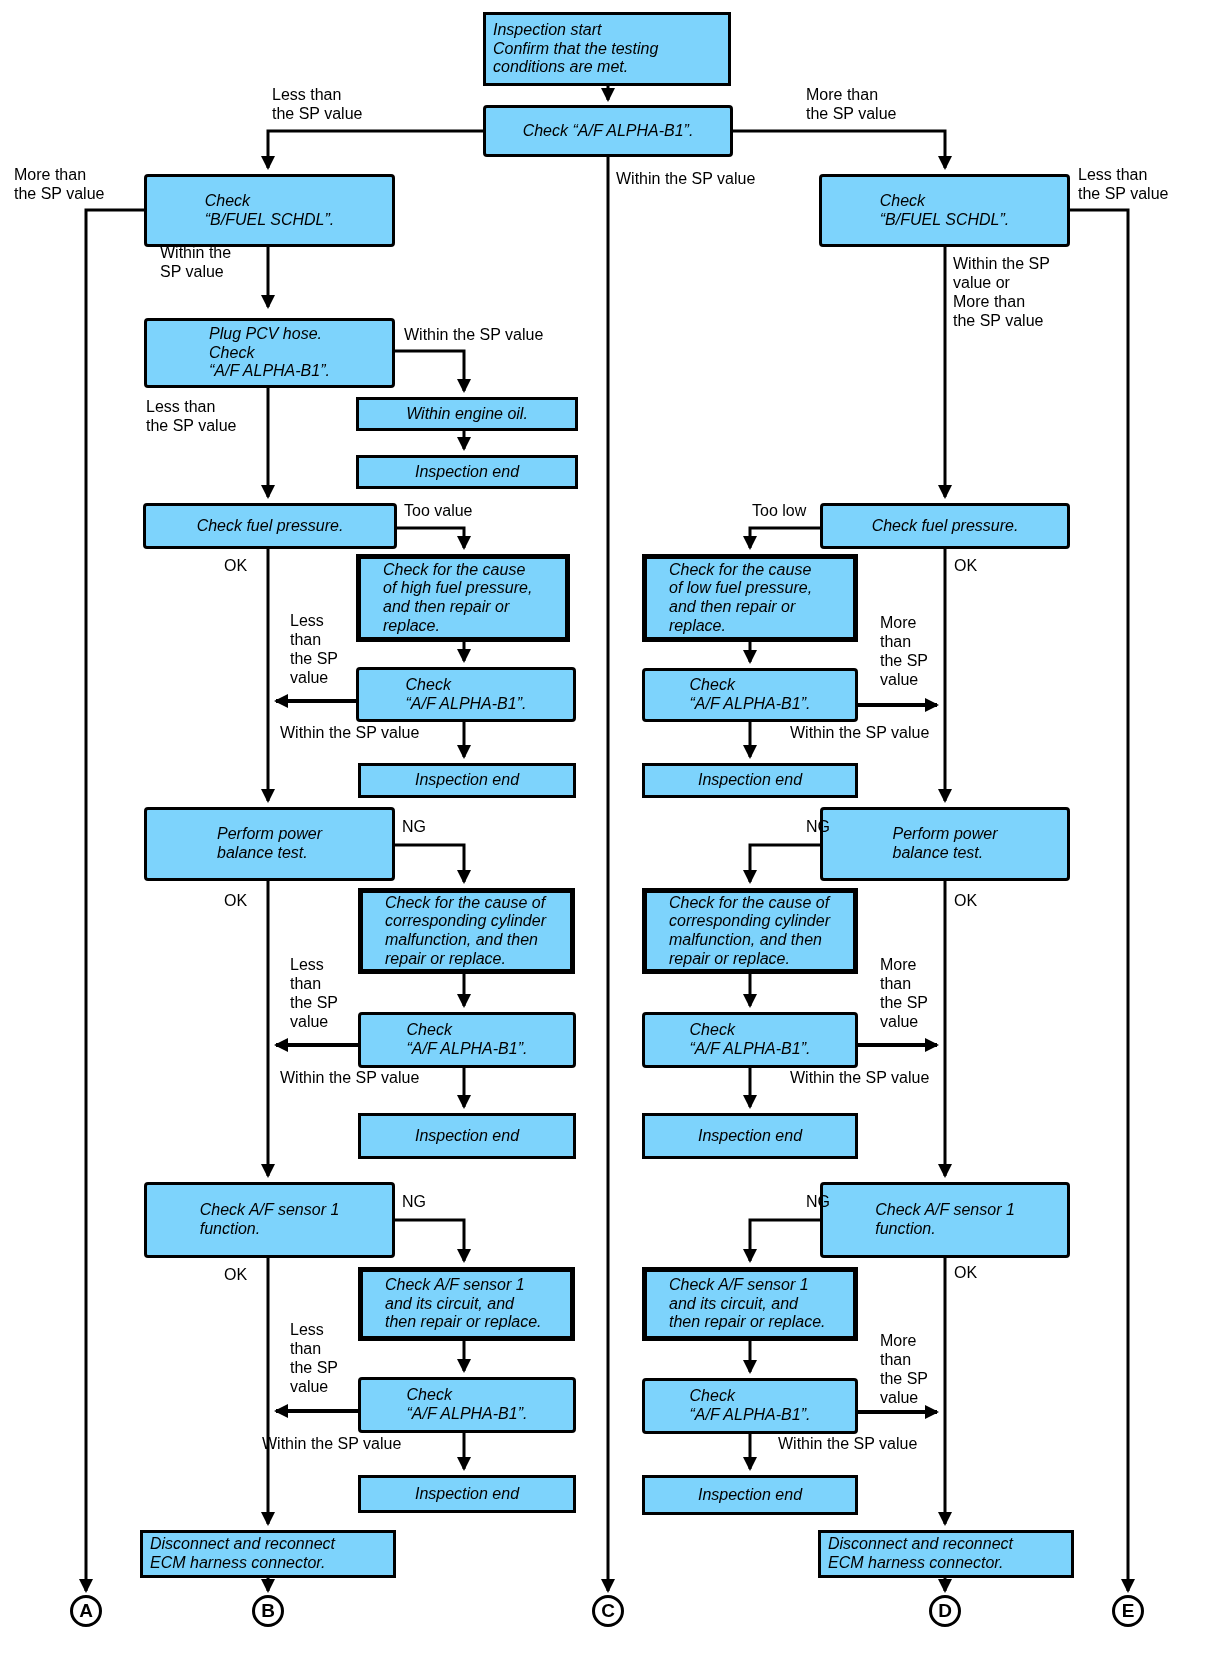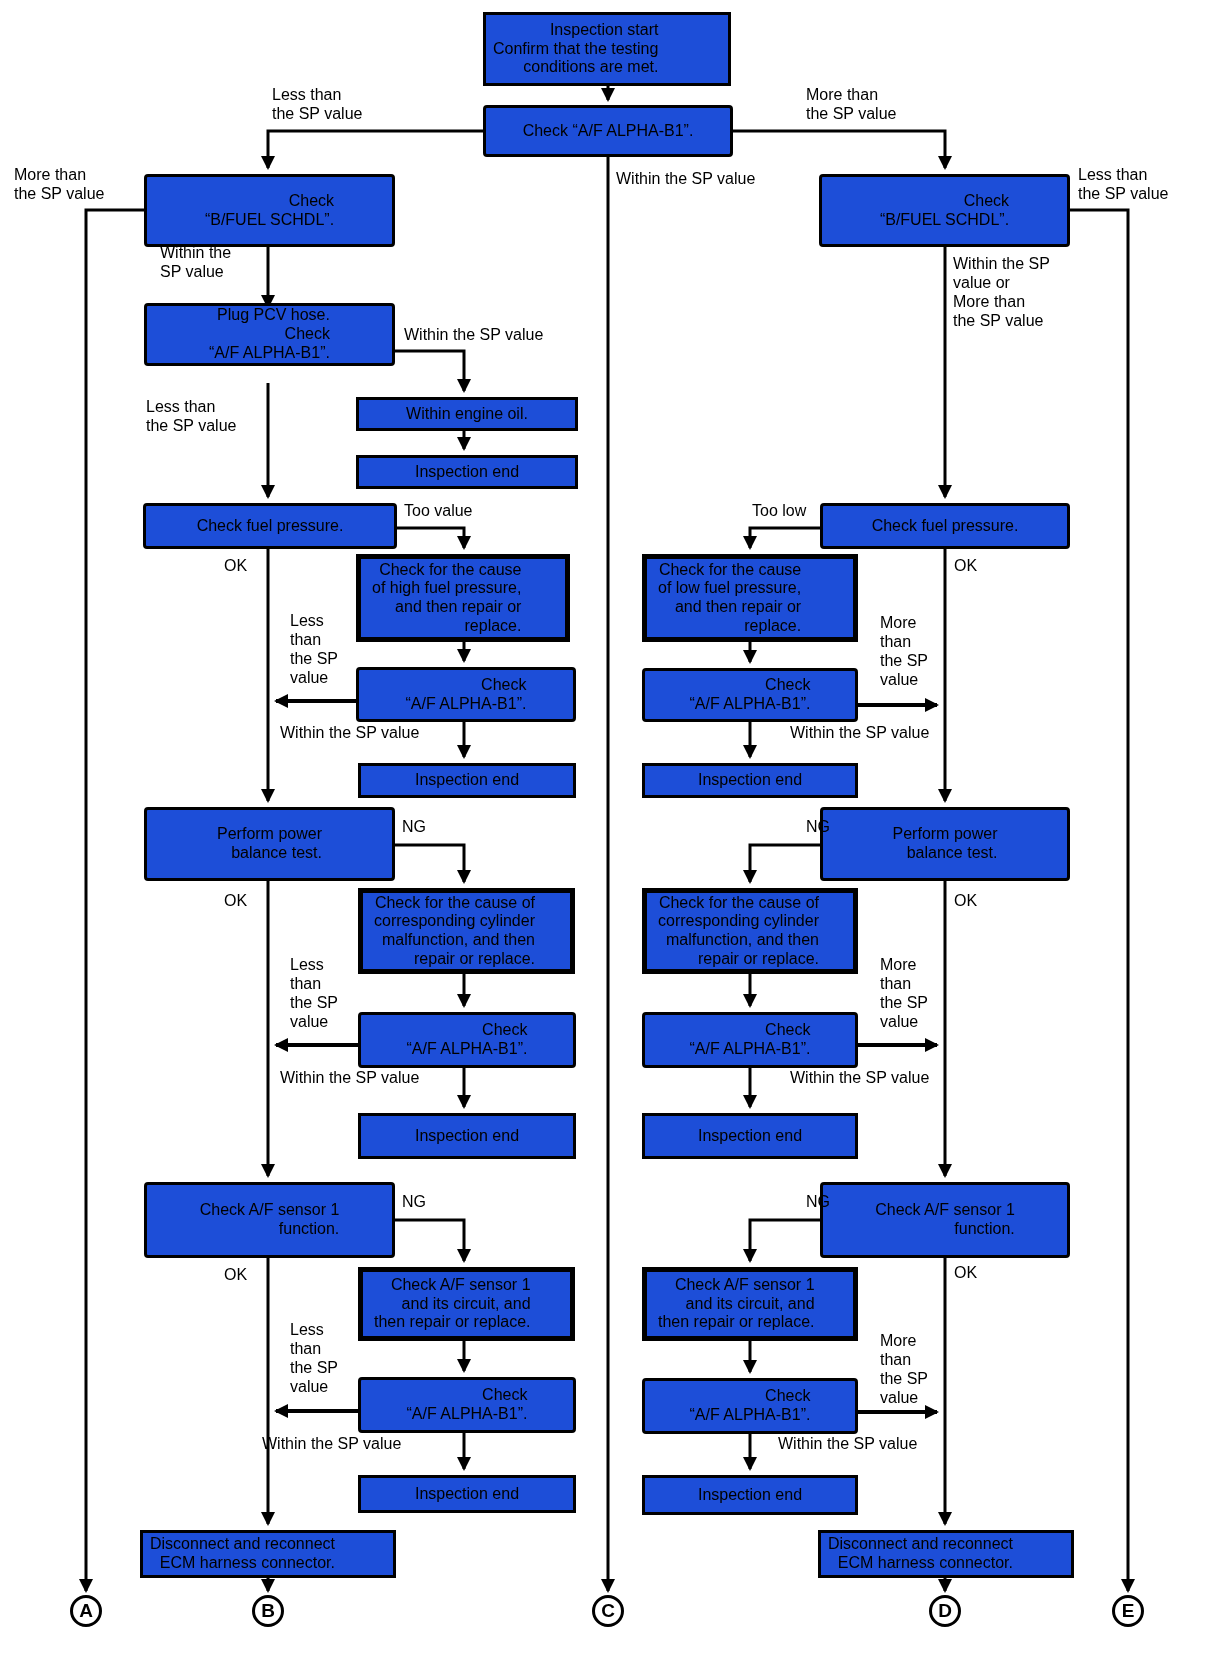--- a/index.html
+++ b/index.html
@@ -1,26 +1,26 @@
 <!DOCTYPE html>
 <html><head>
 <meta charset="utf-8">
 <style>
   html,body{margin:0;padding:0;background:#fff;}
   body{width:1216px;height:1660px;position:relative;font-family:"Liberation Sans",sans-serif;color:#000;}
   #canvas{position:absolute;left:0;top:0;width:1216px;height:1660px;background:#fff;}
   #flow-svg{position:absolute;left:0;top:0;}
   .node{
-    position:absolute;box-sizing:border-box;background:#1d4ed8;
+    position:absolute;box-sizing:border-box;background:#7dd3fc;
     display:flex;align-items:center;justify-content:center;
-    white-space:pre-line;font-size:16px;line-height:1.17;text-align:right;
+    white-space:pre-line;font-size:16px;line-height:1.17;text-align:left;font-style:italic;
   }
   .round{border:3px solid #000;border-radius:4px;}
   .rect{border:3px solid #000;}
-  .thick{border:5px solid #000;justify-content:flex-start;padding:2px 11px;}
+  .thick{border:5px solid #000;justify-content:flex-start;padding:2px 22px;}
   .la{justify-content:flex-start;padding-left:7px;padding-right:2px;}
   .lbl{
     position:absolute;white-space:pre;font-size:16px;line-height:1.18;text-align:left;
   }
   .term{
     position:absolute;width:32px;height:32px;box-sizing:border-box;
     border:3px solid #000;border-radius:50%;background:#fff;
     display:flex;align-items:center;justify-content:center;
     font-weight:bold;font-size:19px;
   }
@@ -89,21 +89,21 @@
     </g>
   </svg>
 
   <div class="node rect la" style="left:483px;top:12px;width:248px;height:74px">Inspection start
 Confirm that the testing
 conditions are met.</div>
   <div class="node round" style="left:483px;top:105px;width:250px;height:52px">Check “A/F ALPHA-B1”.</div>
 
   <div class="node round" style="left:144px;top:174px;width:251px;height:73px">Check
 “B/FUEL SCHDL”.</div>
-  <div class="node round" style="left:144px;top:303px;width:251px;height:63px">Plug PCV hose.
+  <div class="node round" style="left:144px;top:318px;width:251px;height:70px">Plug PCV hose.
 Check
 “A/F ALPHA-B1”.</div>
   <div class="node rect" style="left:356px;top:397px;width:222px;height:34px">Within engine oil.</div>
   <div class="node rect" style="left:356px;top:455px;width:222px;height:34px">Inspection end</div>
   <div class="node round" style="left:143px;top:503px;width:254px;height:46px">Check fuel pressure.</div>
   <div class="node thick" style="left:356px;top:554px;width:214px;height:88px">Check for the cause
 of high fuel pressure,
 and then repair or
 replace.</div>
   <div class="node round" style="left:356px;top:667px;width:220px;height:55px">Check

